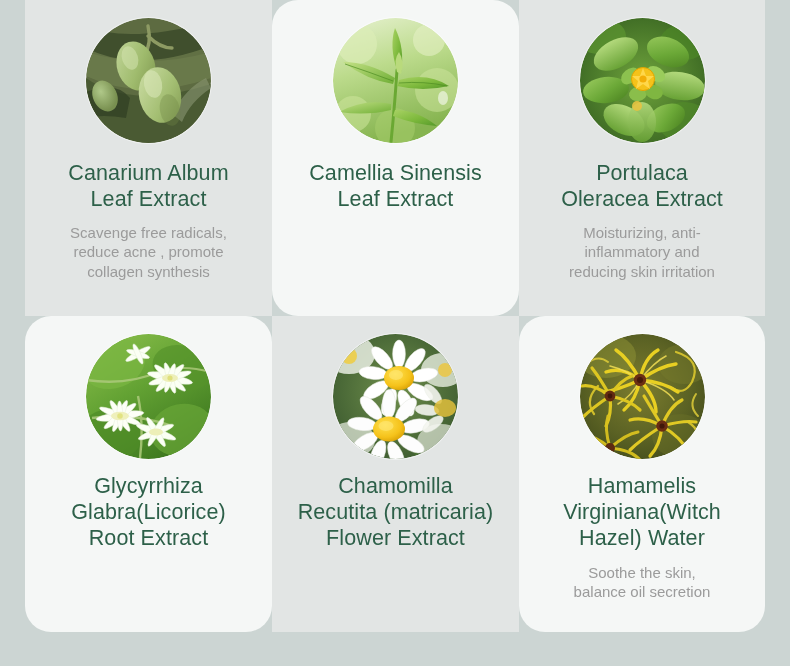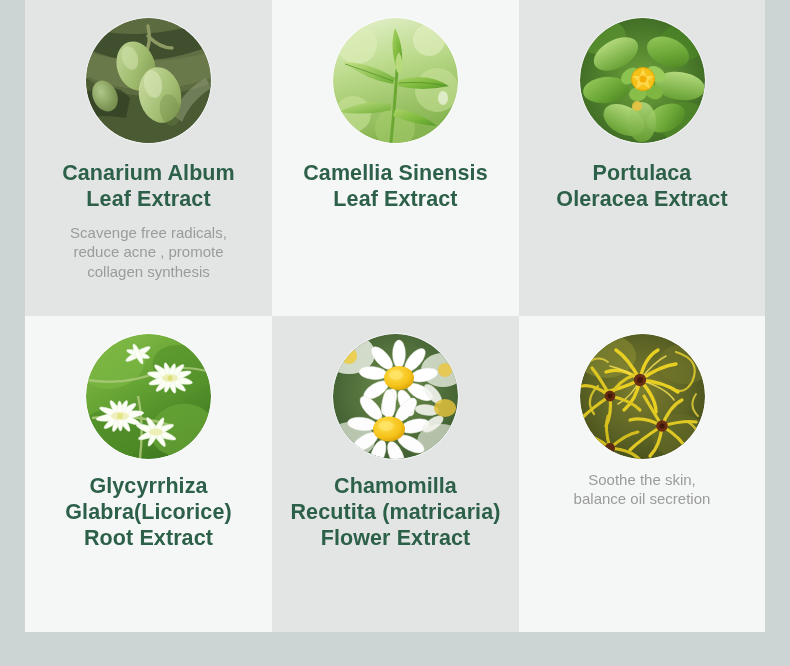--- a/index.html
+++ b/index.html
@@ -27,42 +27,42 @@
     grid-template-rows: 316px 316px;
   }
 
   .cell {
     display: flex;
     flex-direction: column;
     align-items: center;
     padding: 18px 8px 10px;
     overflow: hidden;
   }
-  .cell.tint-light { background: #f5f7f6; }
+  .cell.tint-light { background: #f5f7f6; border-radius: 26px; }
   .cell.tint-dark  { background: #e2e5e4; }
 
   
   .photo {
     width: 125px;
     height: 125px;
     border-radius: 50%;
     overflow: hidden;
     position: relative;
     flex: 0 0 auto;
     box-shadow: 0 0 0 1px rgba(255,255,255,0.45);
   }
   .photo svg { display: block; width: 125px; height: 125px; }
 
   
   .title {
     color: #2d6049;
     font-size: 21.5px;
     line-height: 1.22;
     text-align: center;
-    font-weight: 700;
+    font-weight: 400;
     letter-spacing: .1px;
     margin-top: 17px;
     white-space: pre-line;
   }
   .desc {
     color: #9b9b9b;
     font-size: 15px;
     line-height: 1.27;
     text-align: center;
     font-weight: 400;
@@ -227,20 +227,23 @@
             <path d="M0 -11 L3 -3 L11 -3 L5 2 L7 10 L0 5 L-7 10 L-5 2 L-11 -3 L-3 -3 Z" fill="#ffd74a"></path>
             <circle r="3.6" fill="#f2ad07"></circle>
           </g>
 
           <circle cx="57" cy="88" r="5" fill="#e8c341" opacity=".9"></circle>
         </g>
       </svg>
     </div>
     <div class="title">Portulaca
 Oleracea Extract</div>
+    <div class="desc">Moisturizing, anti-
+inflammatory and
+reducing skin irritation</div>
   </div>
 
   <div class="cell tint-light row2">
     <div class="photo">
       <svg viewBox="0 0 125 125" xmlns="http://www.w3.org/2000/svg">
         <defs>
           <linearGradient id="g4bg" x1="0" y1="0" x2="0.6" y2="1">
             <stop offset="0%" stop-color="#8fc24e"></stop>
               <stop offset="50%" stop-color="#63a233"></stop>
               <stop offset="100%" stop-color="#3f7a20"></stop>
@@ -468,17 +471,20 @@
             <circle r="5" fill="#5e2911"></circle>
           </g>
 
           <g stroke="#e6d33a" stroke-width="2" fill="none" stroke-linecap="round" opacity=".8">
             <path d="M6 30 Q18 20 28 28"></path>
             <path d="M116 60 Q108 72 118 82"></path>
           </g>
         </g>
       </svg>
     </div>
+    <div class="title">Hamamelis
+Virginiana(Witch
+Hazel) Water</div>
     <div class="desc">Soothe the skin,
 balance oil secretion</div>
   </div>
 
 </div>
 
 </body></html>

